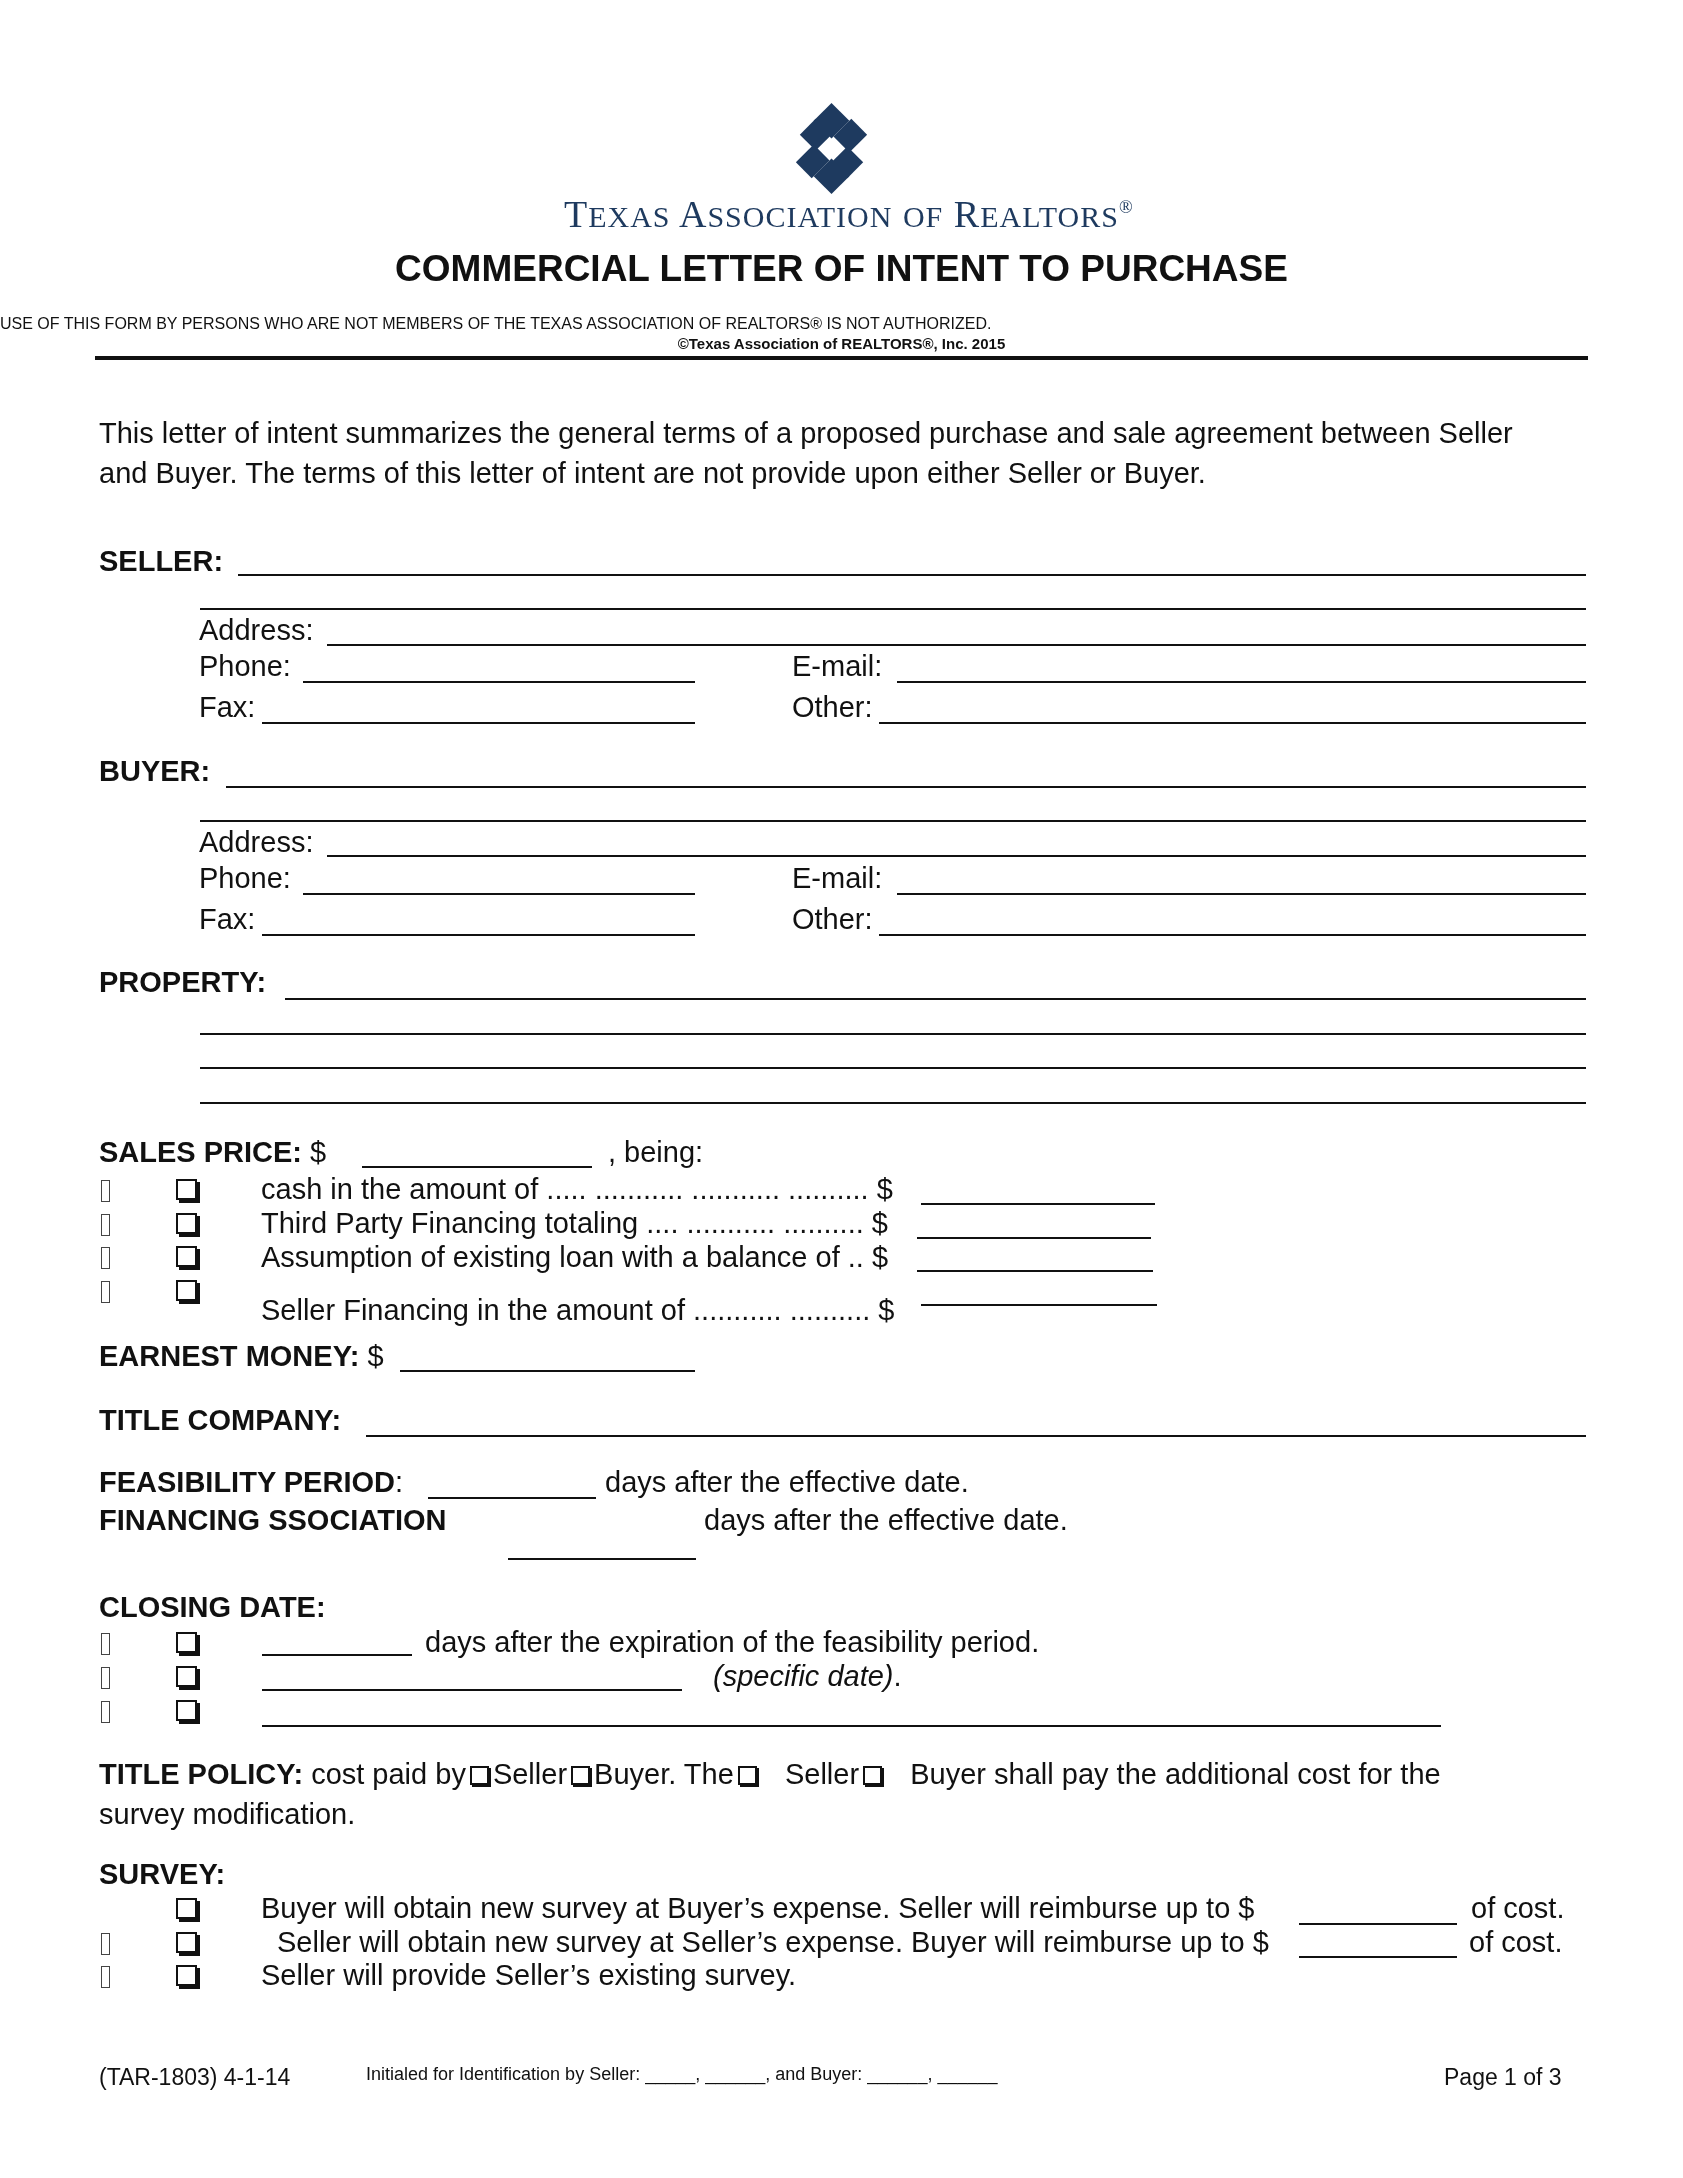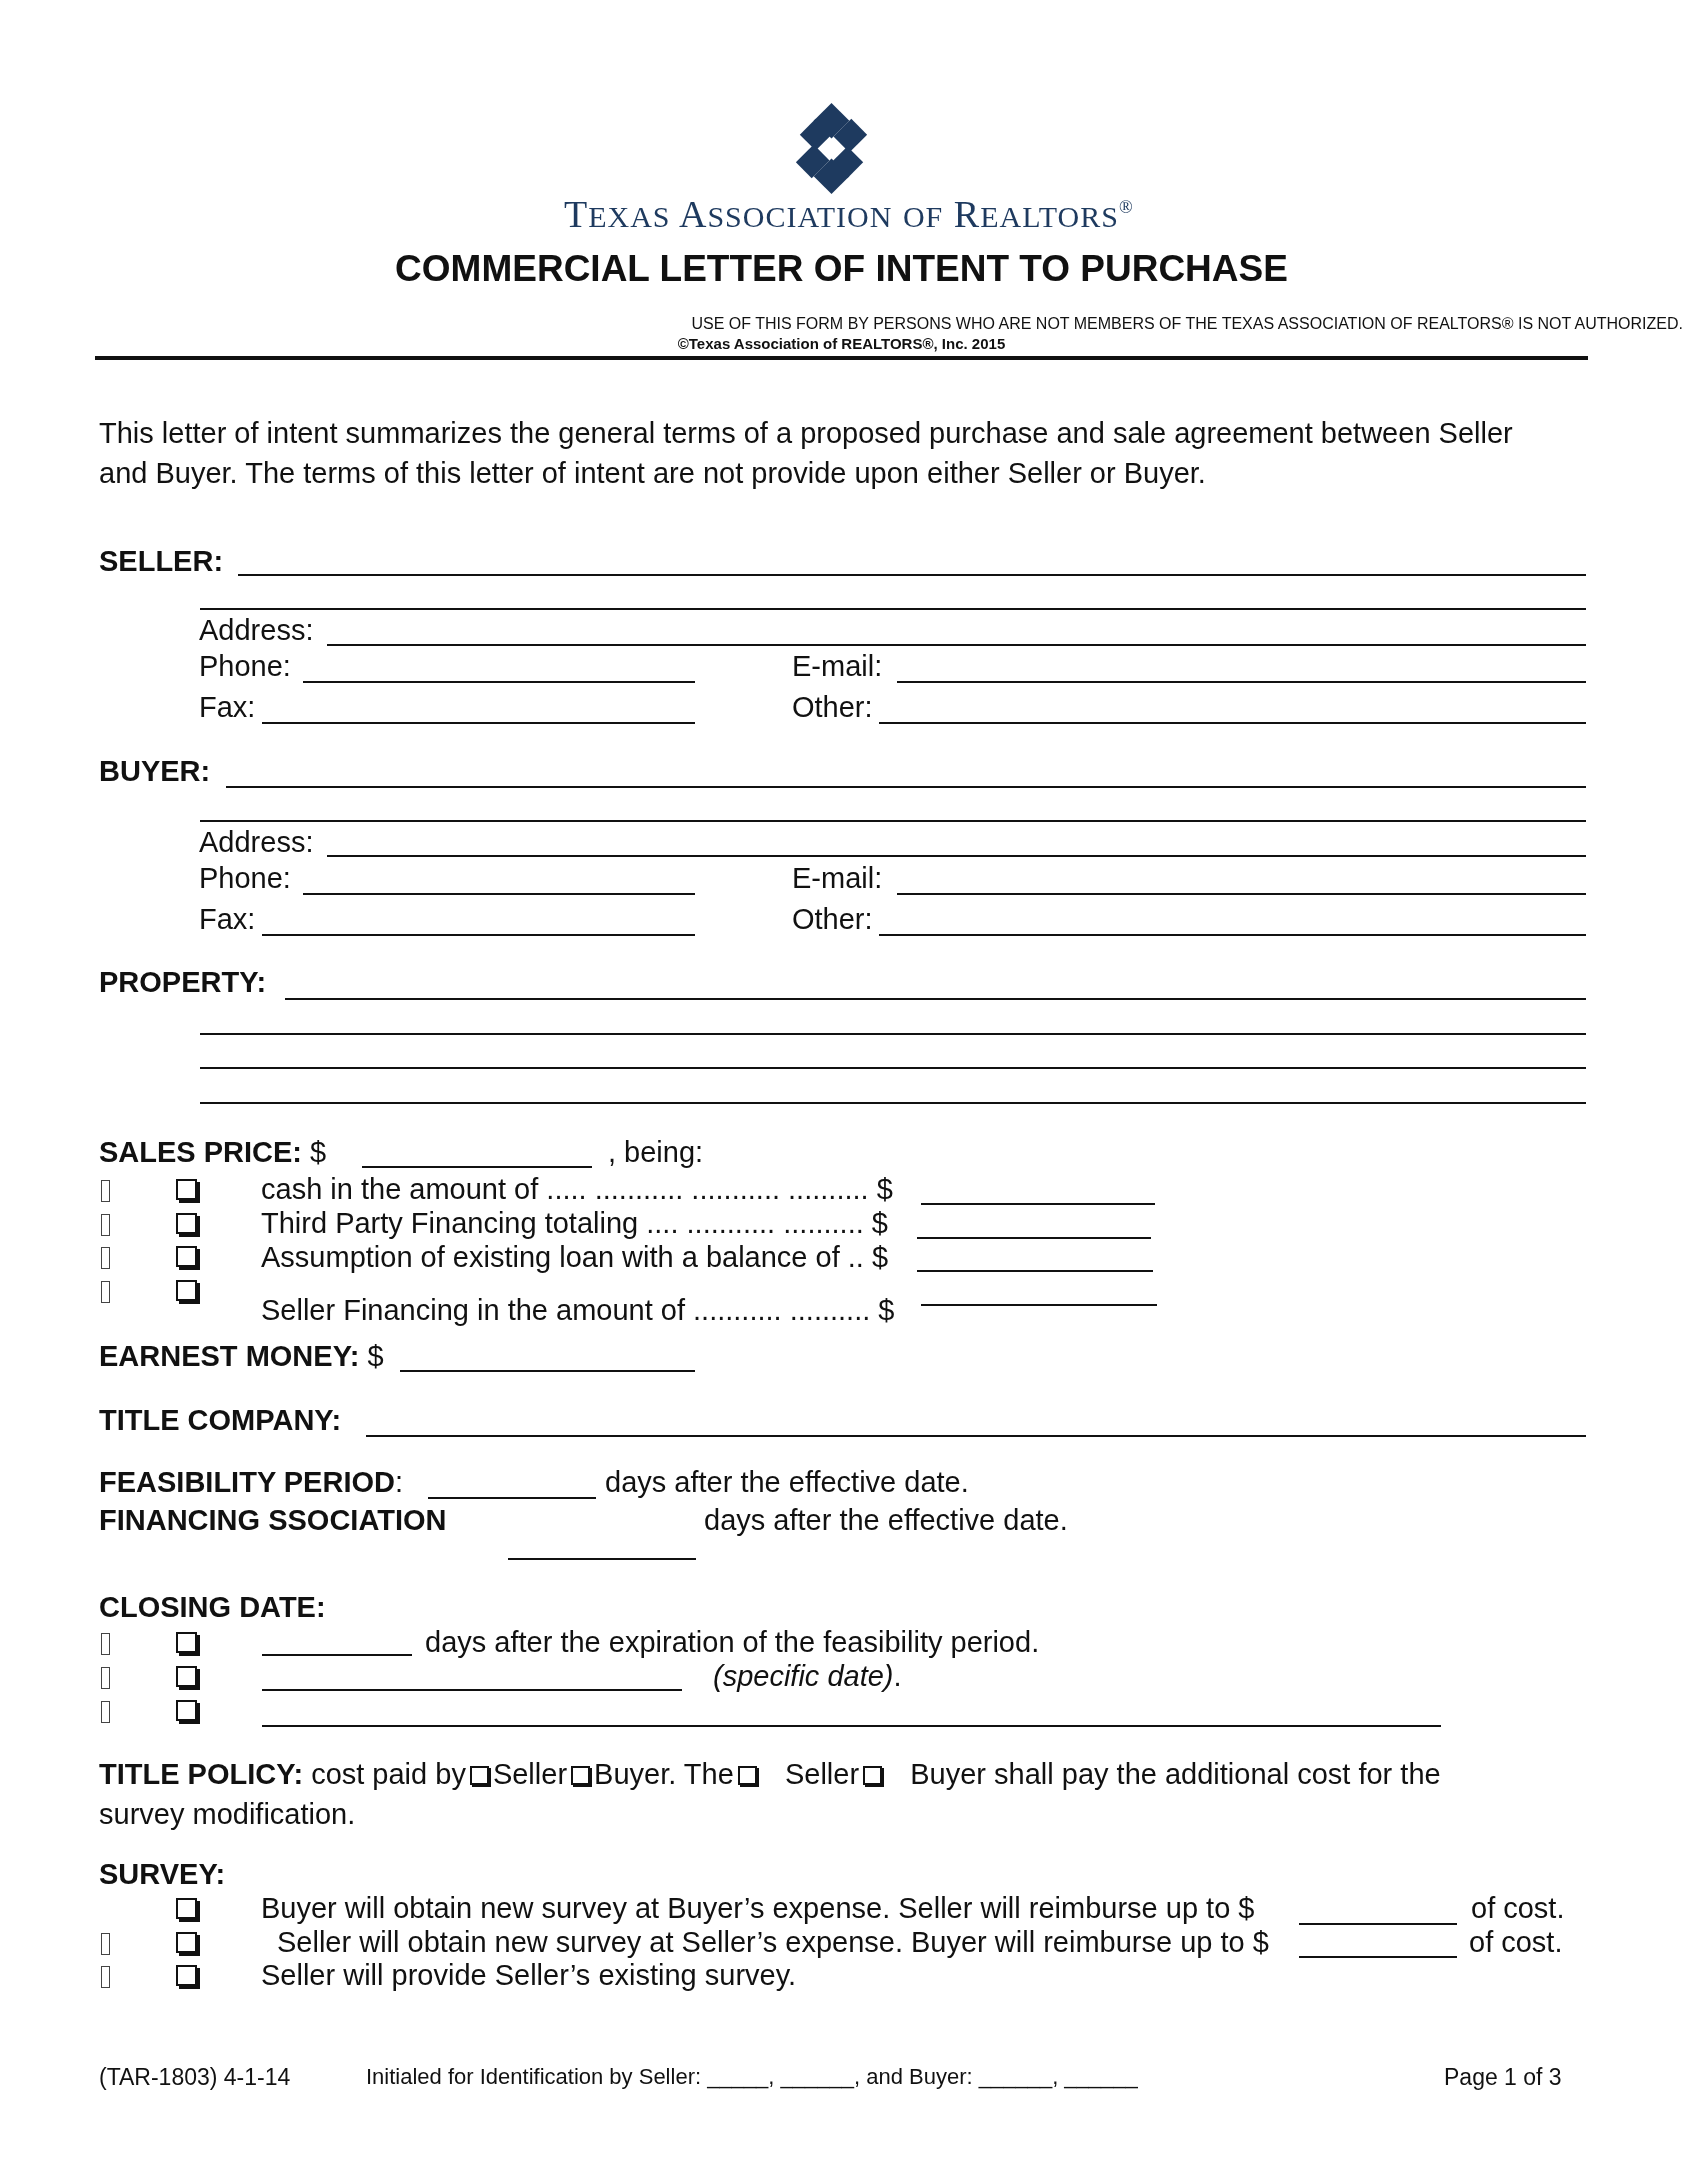--- a/index.html
+++ b/index.html
@@ -32,21 +32,21 @@
   </g>
 </svg>
 <div id="logo-text" class="abs" style="left:564px;top:192px">
   <span>T</span><span class="sm">EXAS</span>
   <span>A</span><span class="sm">SSOCIATION</span>
   <span class="sm">OF</span>
   <span>R</span><span class="sm">EALTORS</span><sup style="font-size:18px">®</sup>
 </div>
 
 <div class="abs b" style="left:0;width:1683px;text-align:center;top:248px;font-size:37px;">COMMERCIAL LETTER OF INTENT TO PURCHASE</div>
-<div class="abs" style="left:0;width:1683px;text-align:right;top:315px;font-size:16px;">USE OF THIS FORM BY PERSONS WHO ARE NOT MEMBERS OF THE TEXAS ASSOCIATION OF REALTORS® IS NOT AUTHORIZED.</div>
+<div class="abs" style="left:0;width:1683px;text-align:left;top:315px;font-size:16px;">USE OF THIS FORM BY PERSONS WHO ARE NOT MEMBERS OF THE TEXAS ASSOCIATION OF REALTORS® IS NOT AUTHORIZED.</div>
 <div class="abs b" style="left:0;width:1683px;text-align:center;top:335px;font-size:15px;">©Texas Association of REALTORS®, Inc. 2015</div>
 <div class="line" style="left:95px;width:1493px;top:356px;border-bottom-width:4px;"></div>
 
 <div class="abs t" style="left:99px;top:416px;">This letter of intent summarizes the general terms of a proposed purchase and sale agreement between Seller</div>
 <div class="abs t" style="left:99px;top:456px;">and Buyer. The terms of this letter of intent are not provide upon either Seller or Buyer.</div>
 
 <div class="abs t b" style="left:99px;top:544px;">SELLER:</div>
 <div class="line" style="left:238px;width:1348px;top:574px;"></div>
 <div class="line" style="left:200px;width:1386px;top:608px;"></div>
 <div class="abs t" style="left:199px;top:613px;">Address:</div>
@@ -161,15 +161,15 @@
 <div class="cb" style="left:176px;top:1932px;"></div>
 <div class="abs t" style="left:277px;top:1925px;">Seller will obtain new survey at Seller’s expense. Buyer will reimburse up to $</div>
 <div class="line" style="left:1299px;width:158px;top:1956px;"></div>
 <div class="abs t" style="left:1469px;top:1925px;">of cost.</div>
 
 <div class="miss" style="left:101px;top:1966px;"></div>
 <div class="cb" style="left:176px;top:1965px;"></div>
 <div class="abs t" style="left:261px;top:1958px;">Seller will provide Seller’s existing survey.</div>
 
 <div class="abs" style="left:99px;top:2064px;font-size:23px;">(TAR-1803) 4-1-14</div>
-<div class="abs" style="left:366px;top:2064px;font-size:22px;">Initialed for Identification by Seller: _____, ______, and Buyer: ______, ______</div>
+<div class="abs" style="left:366px;top:2064px;font-size:18px;">Initialed for Identification by Seller: _____, ______, and Buyer: ______, ______</div>
 <div class="abs" style="left:1444px;top:2064px;font-size:23px;">Page 1 of 3</div>
 
 
 </body></html>

